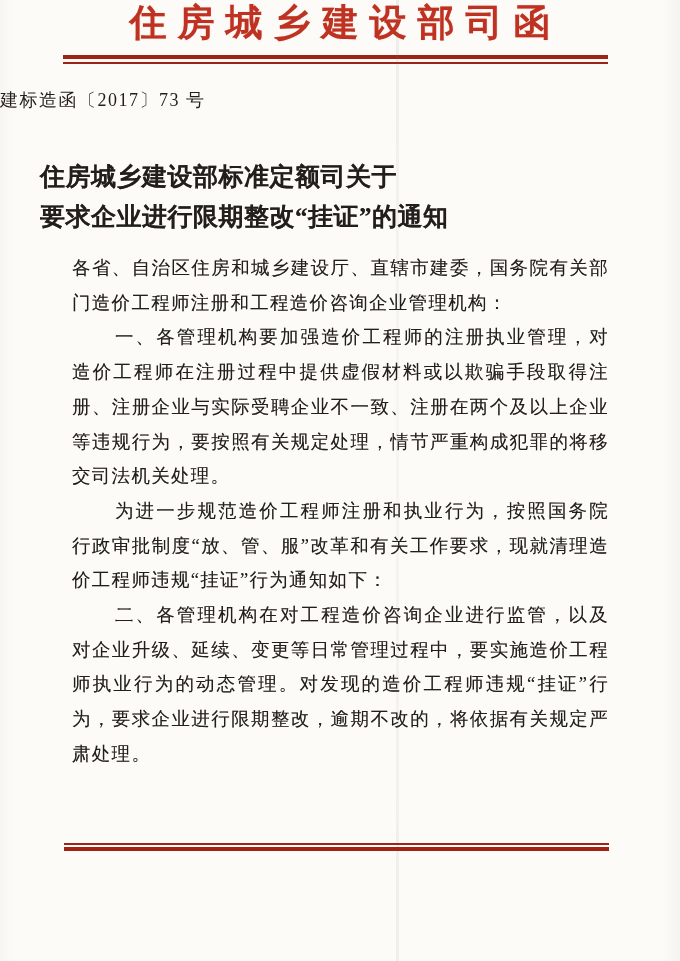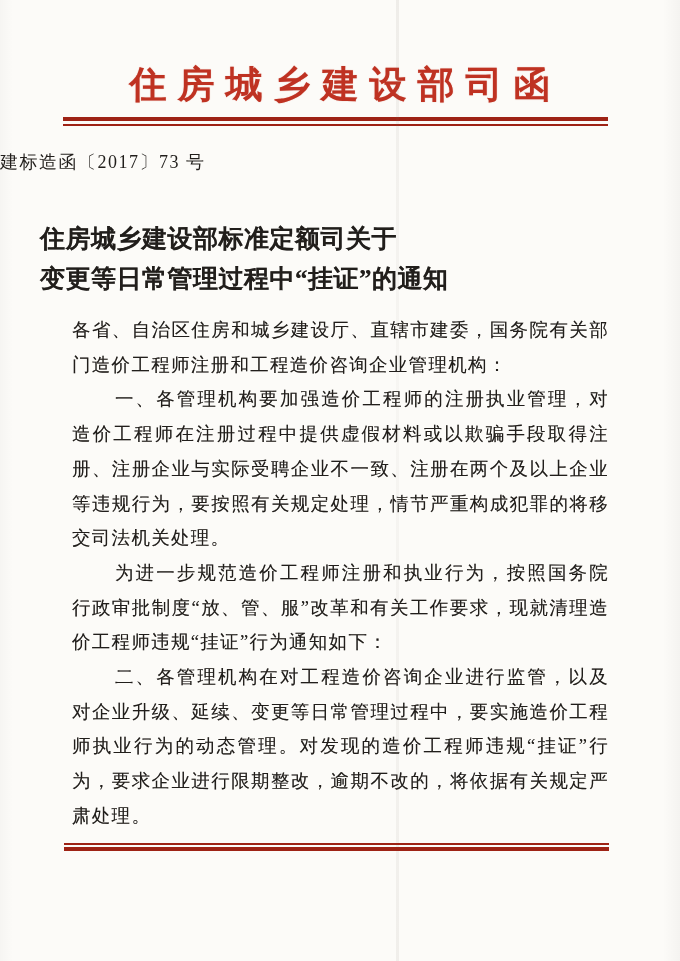--- a/index.html
+++ b/index.html
@@ -23,21 +23,20 @@
   .fold-line {
     position: absolute;
     top: 0;
     left: 396px;
     width: 3px;
     height: 961px;
     background: linear-gradient(180deg, rgba(120,110,100,0.10), rgba(120,110,100,0.04) 40%, rgba(120,110,100,0.09));
     pointer-events: none;
   }
   .letterhead {
-    padding-top: 62px;
     text-align: center;
     line-height: 46px;
     font-size: 37px;
     font-weight: bold;
     color: var(--color-header_red, #bf3222);
     letter-spacing: 11px;
     text-indent: 11px;
     text-shadow: 0 0 1px rgba(191,50,34,0.45);
     white-space: nowrap;
   }
@@ -97,21 +96,21 @@
   <div class="fold-line"></div>
 
   <div class="letterhead">住房城乡建设部司函</div>
 
   <div class="rule-top"></div>
 
   <div class="doc-number">建标造函〔2017〕73 号</div>
 
   <div class="doc-title">
     <div>住房城乡建设部标准定额司关于</div>
-    <div>变更等日常管理过程中“挂证”的通知</div>
+    <div>要求企业进行限期整改“挂证”的通知</div>
   </div>
 
   <div class="body-text">
     <p>各省、自治区住房和城乡建设厅、直辖市建委，国务院有关部门造价工程师注册和工程造价咨询企业管理机构：</p>
     <p class="indent">一、各管理机构要加强造价工程师的注册执业管理，对造价工程师在注册过程中提供虚假材料或以欺骗手段取得注册、注册企业与实际受聘企业不一致、注册在两个及以上企业等违规行为，要按照有关规定处理，情节严重构成犯罪的将移交司法机关处理。</p>
     <p class="indent">为进一步规范造价工程师注册和执业行为，按照国务院行政审批制度“放、管、服”改革和有关工作要求，现就清理造价工程师违规“挂证”行为通知如下：</p>
     <p class="indent">二、各管理机构在对工程造价咨询企业进行监管，以及对企业升级、延续、变更等日常管理过程中，要实施造价工程师执业行为的动态管理。对发现的造价工程师违规“挂证”行为，要求企业进行限期整改，逾期不改的，将依据有关规定严肃处理。</p>
   </div>
 
   <div class="rule-bottom"></div>

